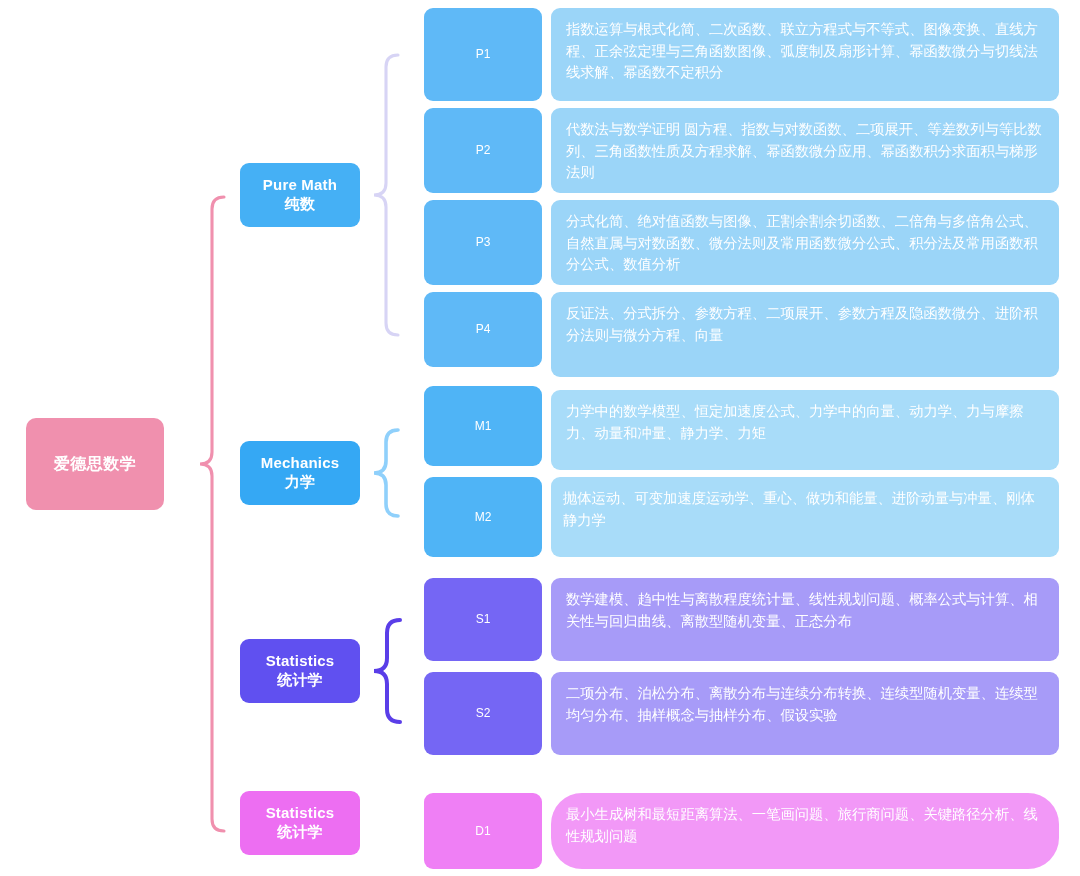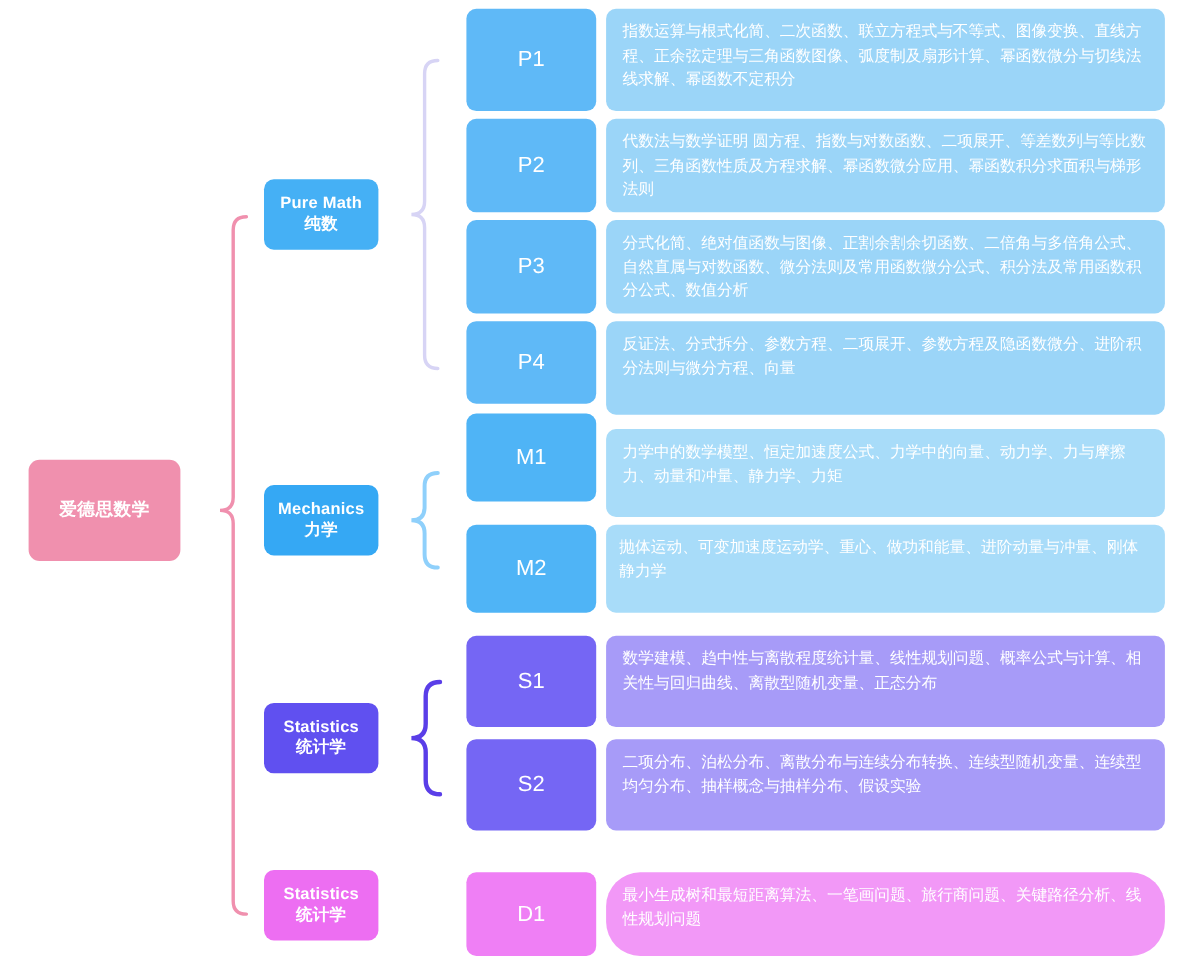--- a/index.html
+++ b/index.html
@@ -41,36 +41,36 @@
     width: 138px;
     height: 92px;
     background: #f090ae;
     font-size: 16px;
     font-weight: 700;
     letter-spacing: 0.5px;
   }
 
   
   .cat {
-    width: 104px;
+    width: 120px;
     border-radius: 9px;
     font-size: 15px;
     font-weight: 600;
     flex-direction: column;
     letter-spacing: 0.2px;
   }
   .cat .en { display: block; }
   .cat .zh { display: block; }
 
   
   .code {
     left: 424px;
     width: 118px;
     border-radius: 9px;
-    font-size: 20px;
+    font-size: 12px;
     font-weight: 400;
   }
 
   
   .detail {
     left: 551px;
     width: 508px;
     border-radius: 9px;
     box-sizing: border-box;
     padding: 11px 14px 11px 15px;
@@ -133,21 +133,21 @@
   <div class="node code" style="top:292px; height:75px; background:#5fb9f7;">
     <span>P4</span>
   </div>
   <div class="node cat" style="left:240px; top:441px; height:64px; background:#35a8f4;">
     <span class="en">Mechanics</span>
     <span class="zh">力学</span>
   </div>
 
   <div class="node detail" style="top:292px; height:85px; background:#9bd5f8;">反证法、分式拆分、参数方程、二项展开、参数方程及隐函数微分、进阶积分法则与微分方程、向量</div>
 
-  <div class="node code" style="top:376px; height:80px; background:#4fb4f6;">
+  <div class="node code" style="top:386px; height:80px; background:#4fb4f6;">
     <span>M1</span>
   </div>
   <div class="node detail" style="top:390px; height:80px; background:#a8dcf9;">力学中的数学模型、恒定加速度公式、力学中的向量、动力学、力与摩擦力、动量和冲量、静力学、力矩</div>
 
   <div class="node code" style="top:477px; height:80px; background:#4fb4f6;">
     <span>M2</span>
   </div>
   <div class="node detail" style="top:477px; height:80px; background:#a8dcf9;padding-left:12px;">抛体运动、可变加速度运动学、重心、做功和能量、进阶动量与冲量、刚体静力学</div>
 
   <div class="node cat" style="left:240px; top:639px; height:64px; background:#6050f0;">

